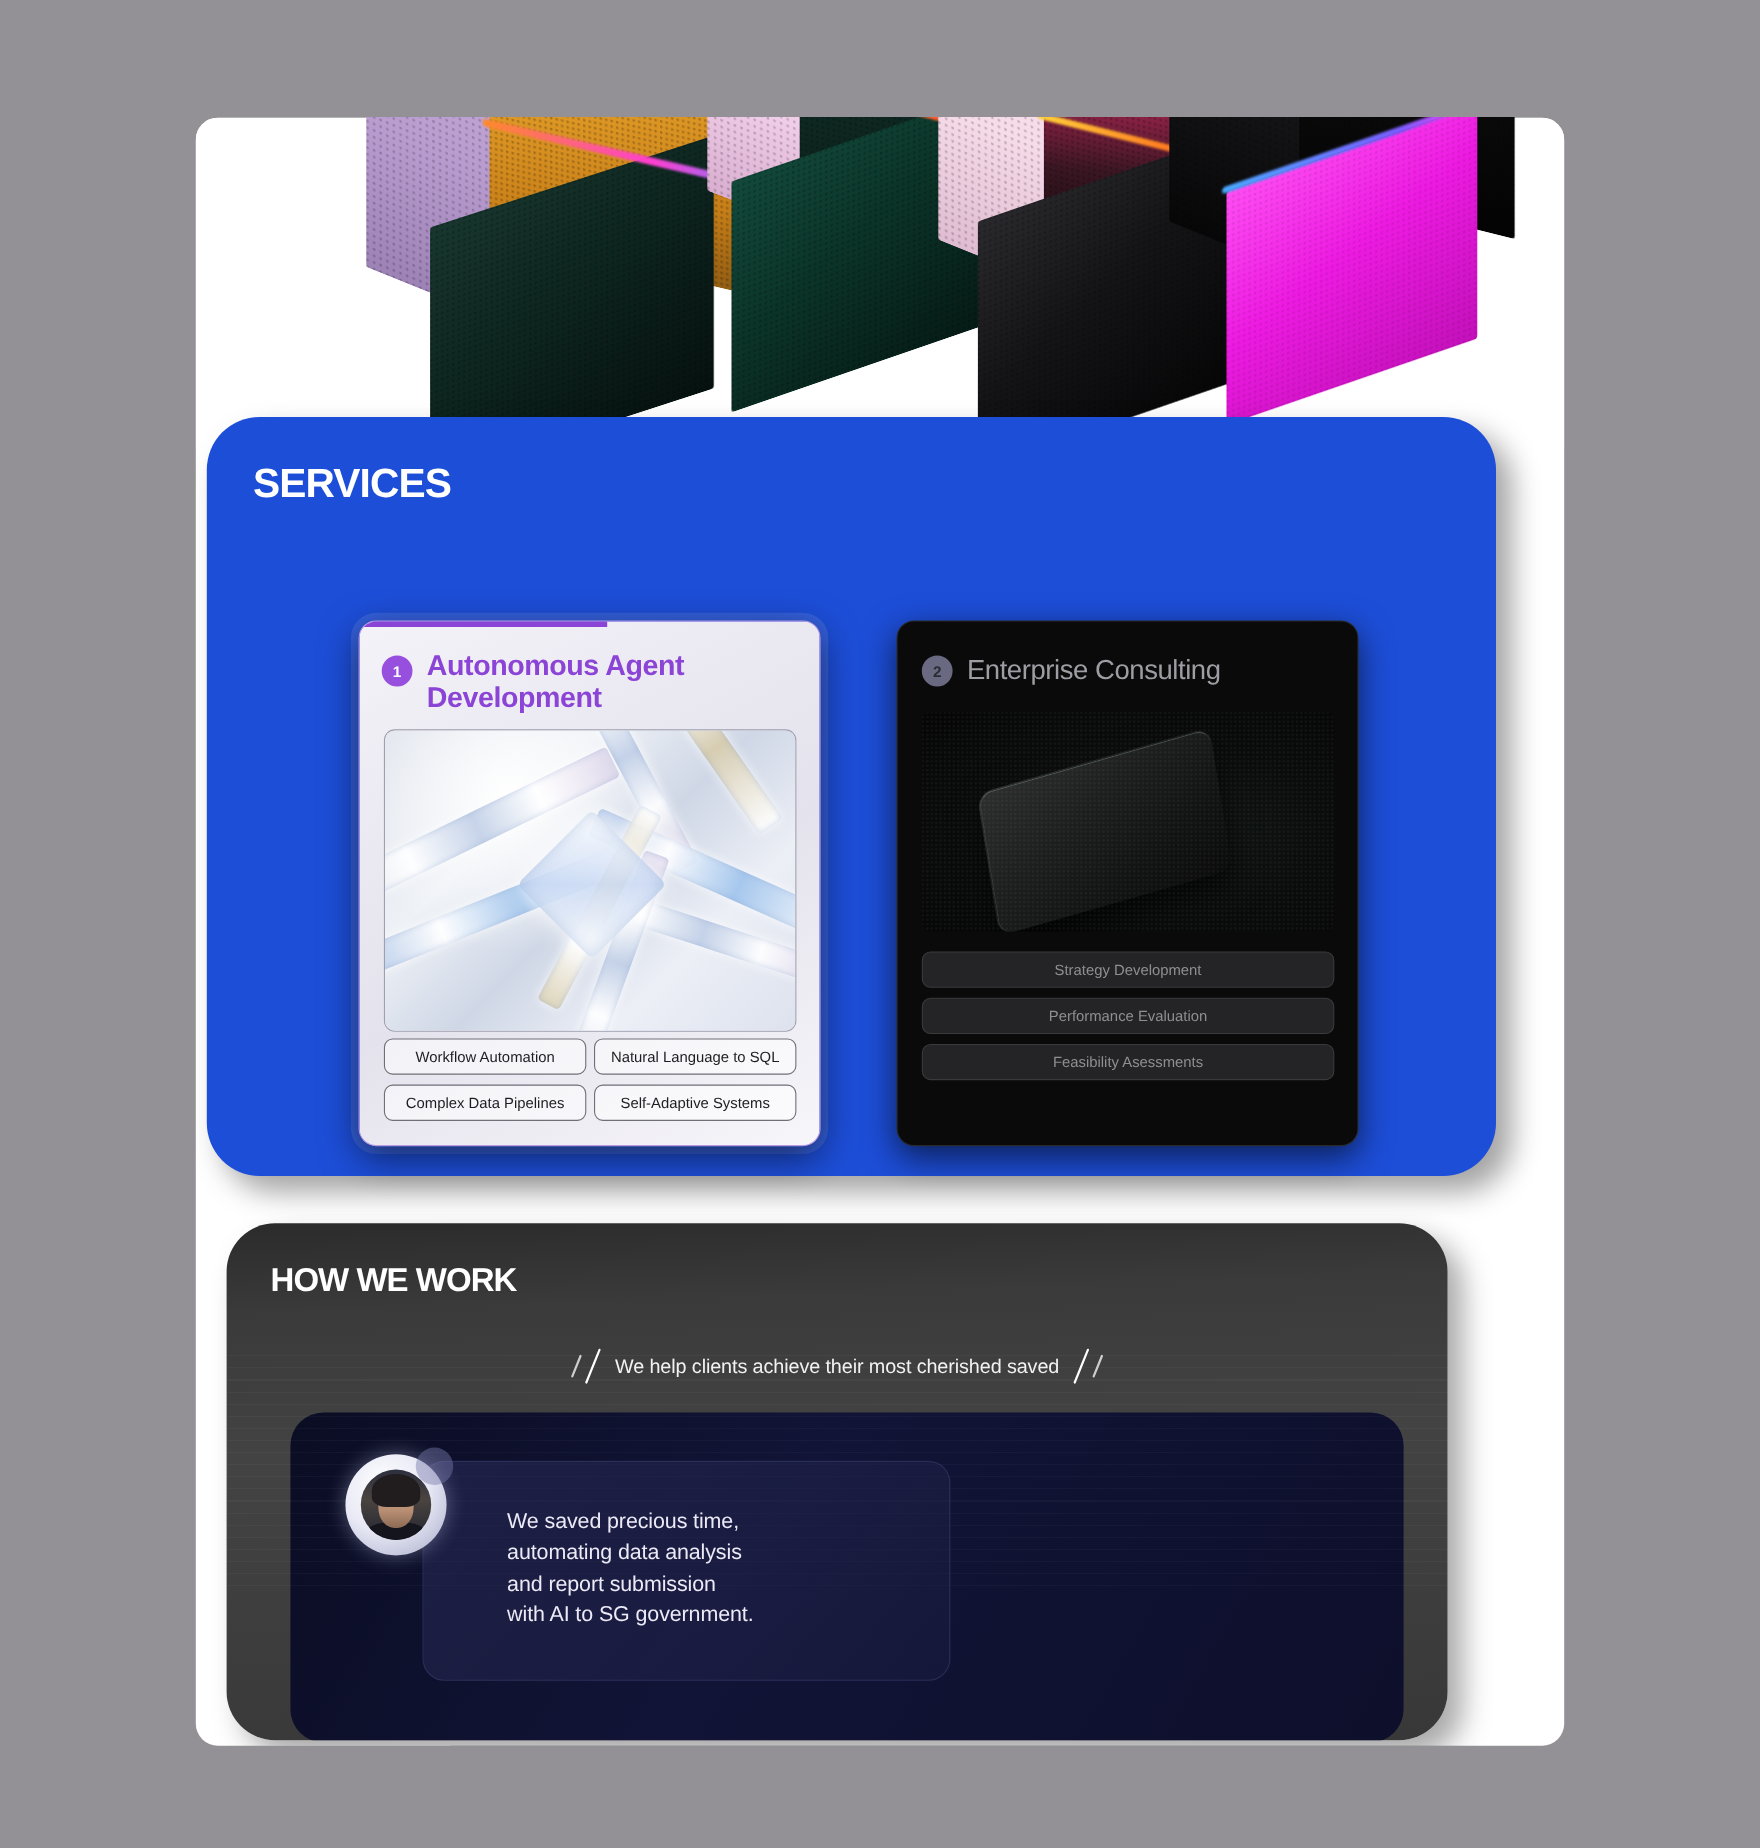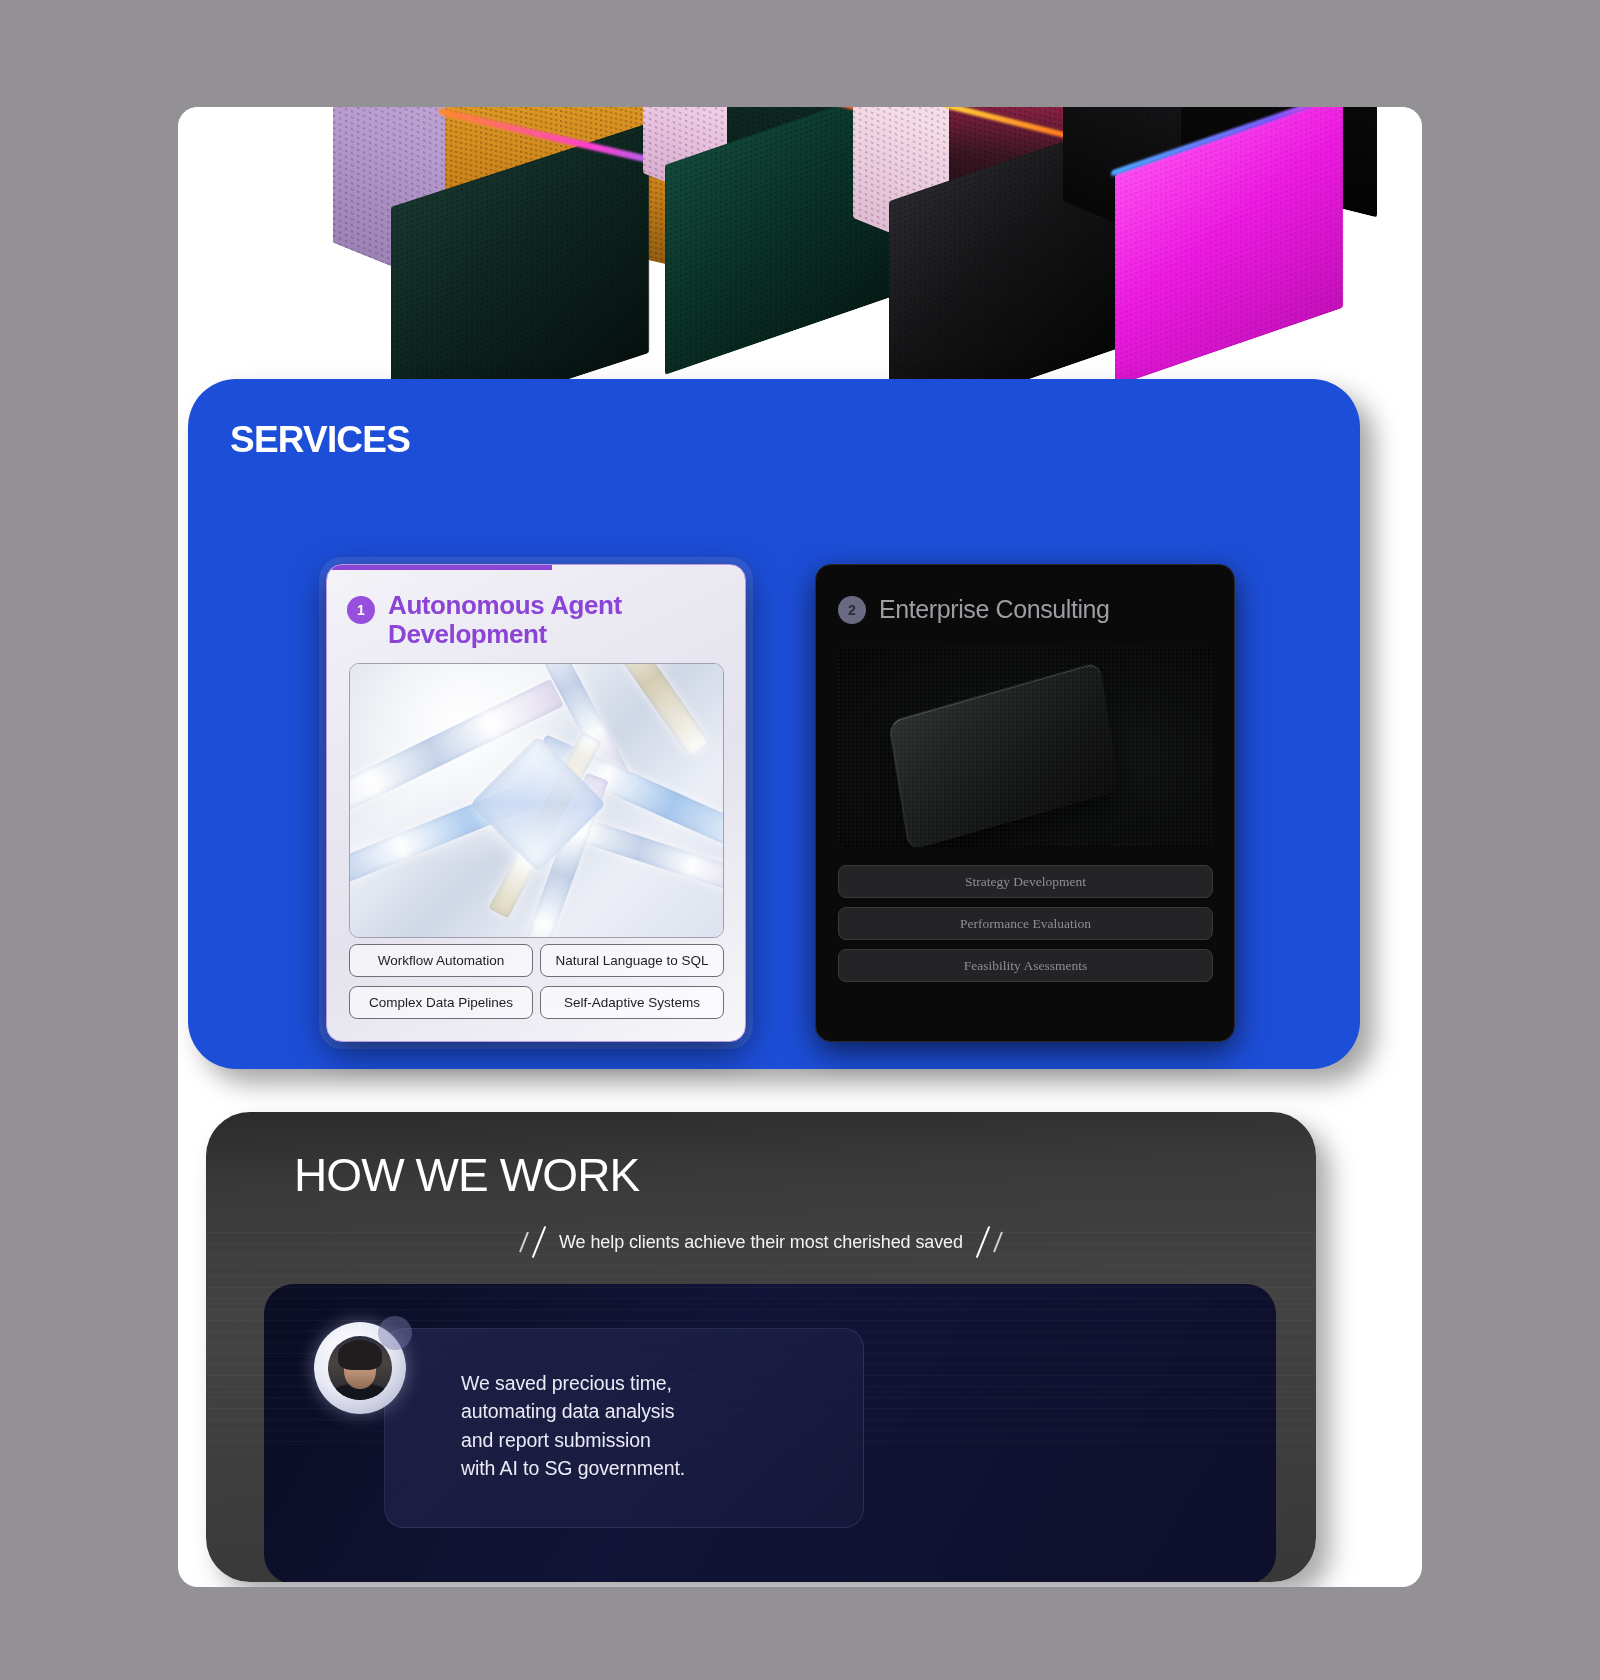--- a/index.html
+++ b/index.html
@@ -285,21 +285,21 @@
     flex-direction: column;
     gap: 9px;
   }
   .tag-dark {
     height: 33px;
     border: 1px solid #3a3a3c;
     border-radius: 8px;
     background: #242426;
     color: #8e8e93;
     font-size: 13.5px;
-    display: flex; align-items: center; justify-content: center; font-family: Liberation Serif, serif;
+    display: flex; align-items: center; justify-content: center;
   }
 
   
   .howwework {
     position: absolute;
     left: 28px;
     top: 1005px;
     width: 1110px;
     height: 470px;
     background: linear-gradient(178deg, #2b2b2b 0%, #3a3a3a 16%, #434343 42%, #3e3e3e 70%, #383838 100%);
@@ -311,26 +311,25 @@
     content: "";
     position: absolute;
     left: 0; right: 0; top: 110px; height: 220px;
     background-image: repeating-linear-gradient(0deg, rgba(255,255,255,.030) 0px, rgba(255,255,255,.030) 1px, transparent 1px, transparent 11px);
     pointer-events: none;
   }
   .howwework-title {
     position: absolute;
     left: 40px;
     top: 36px;
-    font-size: 46px;
-    font-weight: 400;
+    font-size: 30px;
+    font-weight: 700;
     letter-spacing: -0.9px;
     color: #ffffff;
     z-index: 2;
-    margin-left: 48px;
   }
   .tagline-row {
     position: absolute;
     left: 0; right: 0;
     top: 113px;
     display: flex;
     align-items: center;
     justify-content: center;
     gap: 13px;
     z-index: 2;

